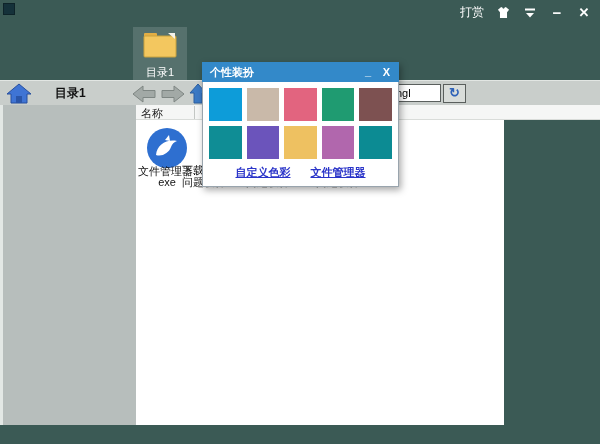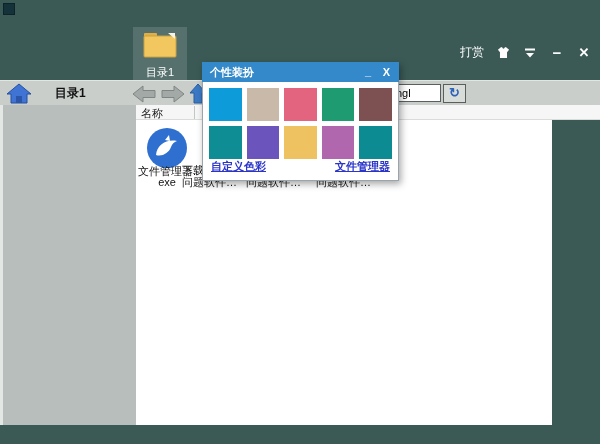--- a/index.html
+++ b/index.html
@@ -1,20 +1,20 @@
 <!DOCTYPE html>
 <html><head>
 <meta charset="utf-8">
 <style>
   * { margin:0; padding:0; box-sizing:border-box; }
   body { font-family:"Liberation Sans", sans-serif; }
   .window { position:relative; width:600px; height:444px; background:#3b5a55; overflow:hidden; }
 
   
-  .topbar-controls { position:absolute; top:4px; right:8px; display:flex; align-items:center; gap:11px; color:#fff; z-index:3;margin-top:40px; }
+  .topbar-controls { position:absolute; top:4px; right:8px; display:flex; align-items:center; gap:11px; color:#fff; z-index:3; }
   .donate { font-size:12px; cursor:default; }
   .tb-ico { display:flex; align-items:center; justify-content:center; width:16px; height:16px; }
   .glyph-min { font-size:15px; font-weight:bold; line-height:10px; }
   .glyph-close { font-size:13px; font-weight:bold; }
 
   .app-icon { position:absolute; left:3px; top:3px; width:12px; height:12px; background:#15313a; border:1px solid #0e2329; }
 
   
   .folder-tile { position:absolute; left:133px; top:27px; width:54px; height:53px; background:rgba(255,255,255,0.14); text-align:center; }
   .folder-tile svg { margin-top:3px; }
@@ -25,21 +25,21 @@
   .home-btn { position:absolute; left:6px; top:2px; }
   .loc-label { position:absolute; left:55px; top:0; line-height:25px; font-size:12px; font-weight:bold; color:#101010; }
   .nav-back { position:absolute; left:132px; top:4px; }
   .nav-fwd  { position:absolute; left:160px; top:4px; }
   .nav-up   { position:absolute; left:189px; top:2px; }
   .search-input { position:absolute; left:393px; top:3px; width:48px; height:18px; border:1px solid #5a5f5d; font-size:11px; padding:0 2px; font-family:"Liberation Sans", sans-serif; }
   .refresh-btn { position:absolute; left:443px; top:3px; width:23px; height:19px; background:#d9ddda; border:1px solid #5a5f5d; color:#2e62b8; font-weight:bold; font-size:13px; line-height:16px; text-align:center; cursor:default; }
 
   
   .sidebar { position:absolute; left:0; top:105px; width:136px; height:320px; background:#b7bebc; border-left:3px solid #e3e8e5; }
-  .filearea { position:absolute; left:136px; top:105px; width:416px; height:320px; background:#ffffff; }
+  .filearea { position:absolute; left:136px; top:105px; width:368px; height:320px; background:#ffffff; }
   .col-header { position:absolute; left:0; top:0; width:464px; height:15px; background:#f5f6f5; border-bottom:1px solid #d9dcd9; }
   .col-name { position:absolute; left:5px; top:1px; font-size:11px; color:#222; width:54px; border-right:1px solid #c3c7c4; height:13px; }
 
   .file-item { position:absolute; font-size:11px; color:#111; }
   .fi-line { height:12px; line-height:12px; overflow:hidden; white-space:nowrap; }
   .item-1 { left:1px; top:0; width:60px; text-align:center; }
   .item-1 .icon-wrap { position:absolute; left:10px; top:23px; width:40px; height:40px; border-radius:50%; background:#2e6fd0; }
   .item-1 .fi-l1 { position:absolute; left:-6px; top:60px; width:72px; }
   .item-1 .fi-l2 { position:absolute; left:-6px; top:71px; width:72px; }
   .frag { text-align:left; width:62px; }
@@ -54,21 +54,21 @@
 
   
   .dialog { position:absolute; left:202px; top:62px; width:197px; z-index:20; box-shadow:2px 3px 7px rgba(0,0,0,0.35); }
   .dlg-titlebar { height:20px; background:#3389c9; color:#fff; position:relative; }
   .dlg-title { position:absolute; left:8px; top:0; line-height:20px; font-size:11px; font-weight:bold; }
   .dlg-min { position:absolute; right:28px; top:0; line-height:18px; font-size:11px; font-weight:bold; cursor:default; }
   .dlg-close { position:absolute; right:9px; top:0; line-height:20px; font-size:11px; font-weight:bold; cursor:default; }
   .dlg-body { background:#fff; border:1px solid #99a4ad; border-top:none; padding:6px 6px 4px 6px; }
   .swatch-grid { display:grid; grid-template-columns:repeat(5,1fr); gap:5px; }
   .swatch { height:33px; cursor:default; }
-  .dlg-links { display:flex; justify-content:space-between; margin-top:0; padding:0 2px 2px 2px;gap:20px; }
+  .dlg-links { display:flex; justify-content:center; margin-top:6px; padding:0 2px 2px 2px;gap:20px; }
   .dlg-link { font-size:11px; font-weight:bold; color:#2b35c9; text-decoration:underline; cursor:default; }
 </style>
 </head>
 <body>
 
 <div class="window">
 
   <div class="app-icon"></div>
 
   <div class="topbar-controls">

